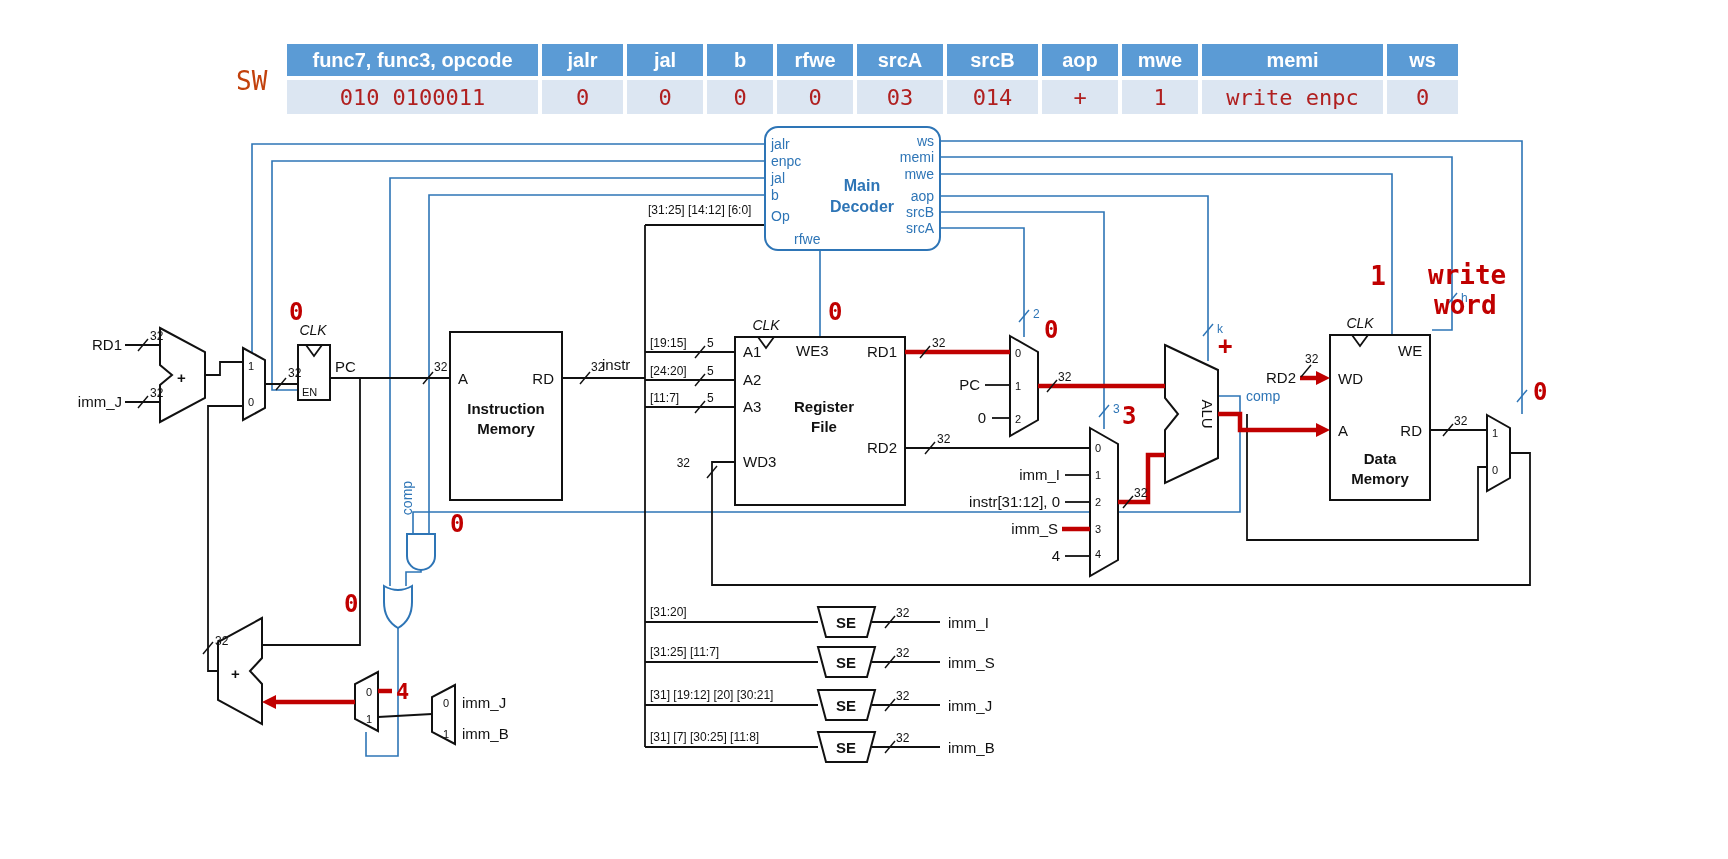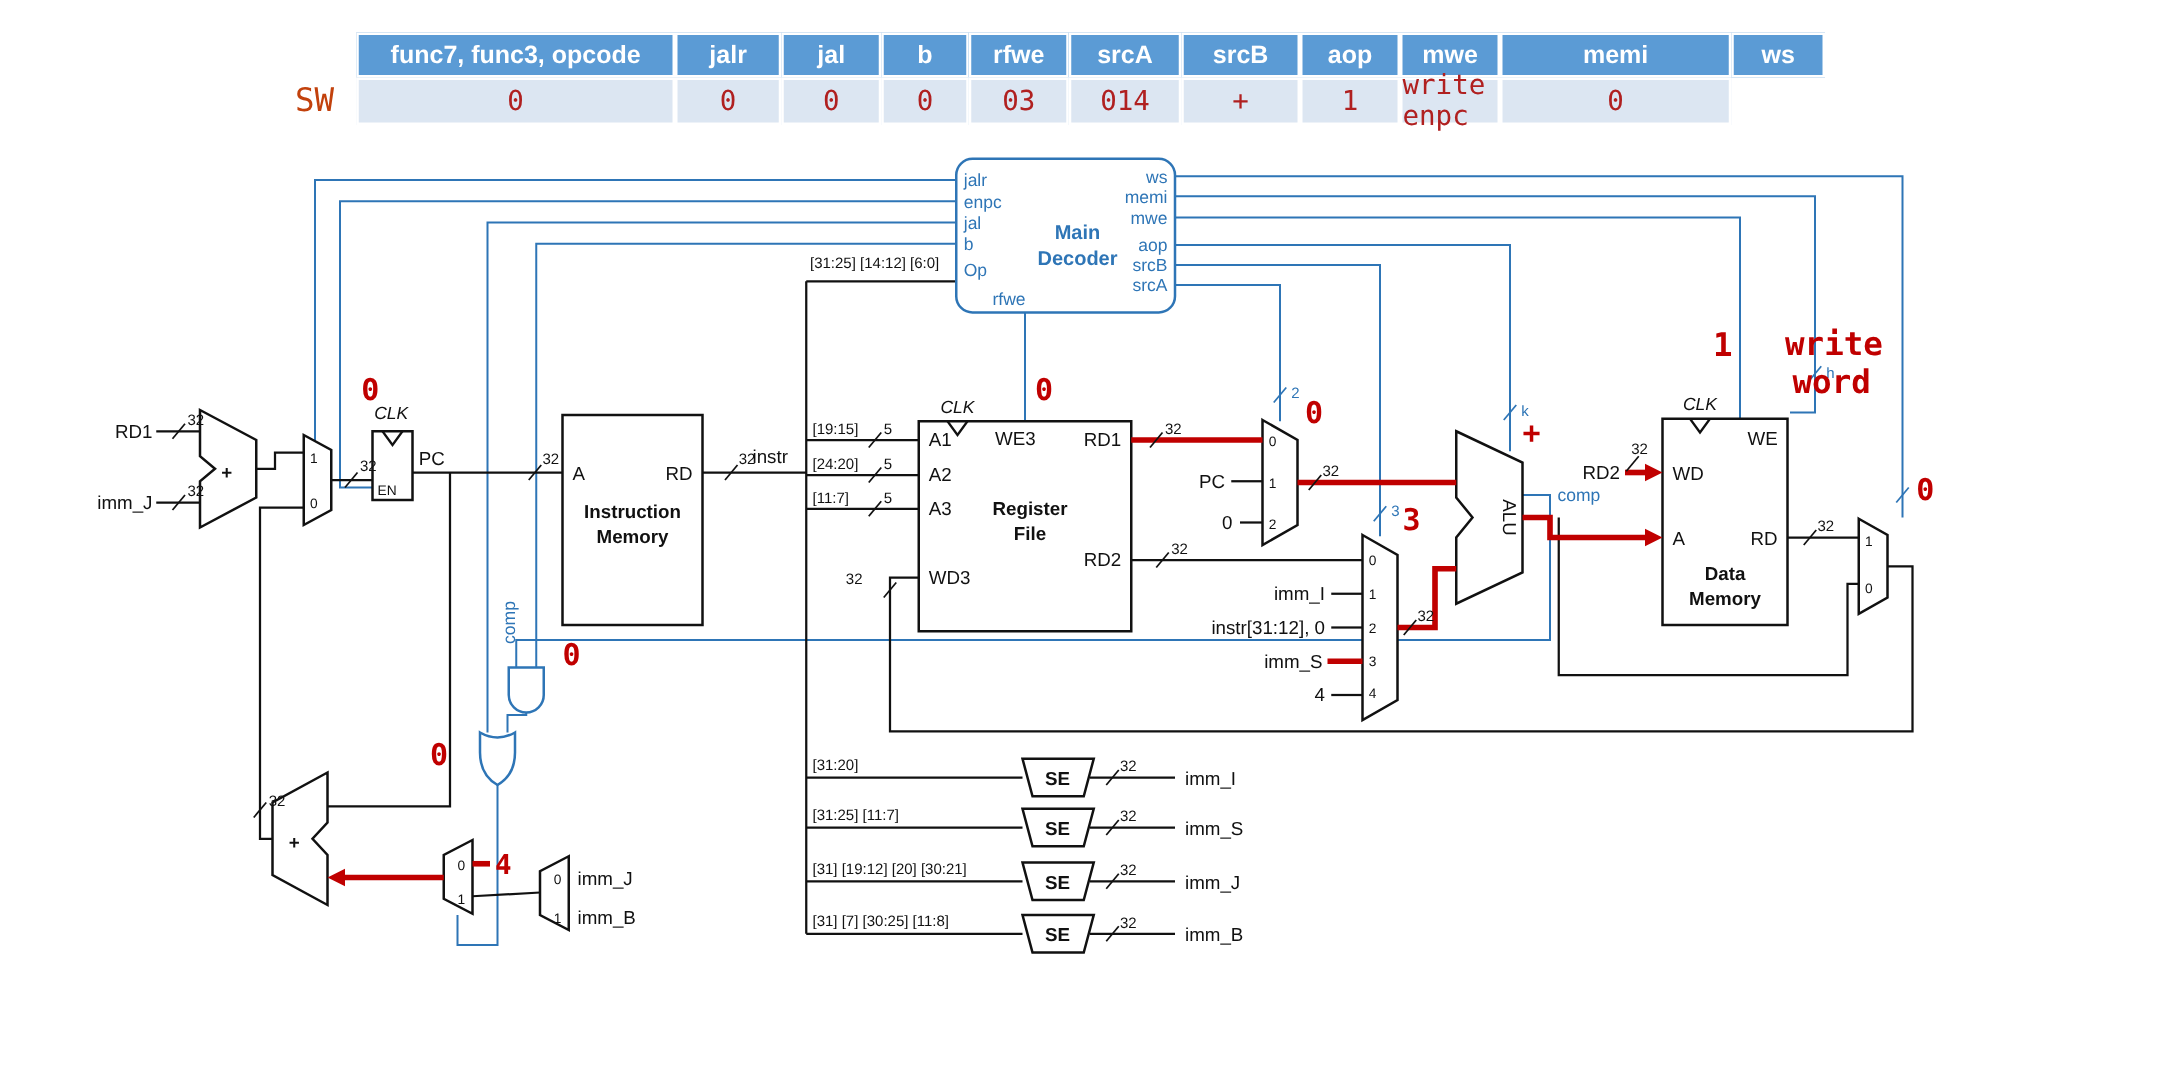--- a/index.html
+++ b/index.html
@@ -1,19 +1,19 @@
 <!DOCTYPE html>
 <html><head>
 <meta charset="utf-8">
 <style>
   html,body{margin:0;padding:0;background:#fff;}
   .stage{position:relative;width:1728px;height:859px;background:#fff;font-family:"Liberation Sans",sans-serif;overflow:hidden;}
   
-  .ctl-table{position:absolute;left:285px;top:26px;display:grid;
-    grid-template-columns:255px 85px 80px 70px 80px 90px 95px 80px 80px 185px 75px;}
+  .ctl-table{position:absolute;left:285px;top:42px;display:grid;
+    grid-template-columns:255px 85px 80px 70px 80px 90px 95px 80px 80px 185px 75px;text-align:center;}
   .th{background:#5b9bd5;color:#fff;font-weight:bold;font-size:20px;height:36px;
     display:flex;align-items:center;justify-content:center;border:2px solid #fff;box-sizing:border-box;}
   .td{background:#dce6f2;color:#b02020;font-family:"DejaVu Sans Mono",monospace;font-size:22px;height:38px;
     display:flex;align-items:center;justify-content:center;border:2px solid #fff;box-sizing:border-box;}
   .rowlabel{position:absolute;left:236px;top:66px;font-family:"DejaVu Sans Mono",monospace;
     font-weight:normal;font-size:26px;color:#c2410c;}
   
   svg{position:absolute;left:0;top:0;}
   .wire{stroke:#111;stroke-width:1.8;fill:none;}
   .ctl{stroke:#2e75b6;stroke-width:1.6;fill:none;}
@@ -45,20 +45,21 @@
     <div class="th">jalr</div>
     <div class="th">jal</div>
     <div class="th">b</div>
     <div class="th">rfwe</div>
     <div class="th">srcA</div>
     <div class="th">srcB</div>
     <div class="th">aop</div>
     <div class="th">mwe</div>
     <div class="th">memi</div>
     <div class="th">ws</div>
+    <div class="td">010 0100011</div>
     <div class="td">0</div>
     <div class="td">0</div>
     <div class="td">0</div>
     <div class="td">0</div>
     <div class="td">03</div>
     <div class="td">014</div>
     <div class="td">+</div>
     <div class="td">1</div>
     <div class="td">write enpc</div>
     <div class="td">0</div>

